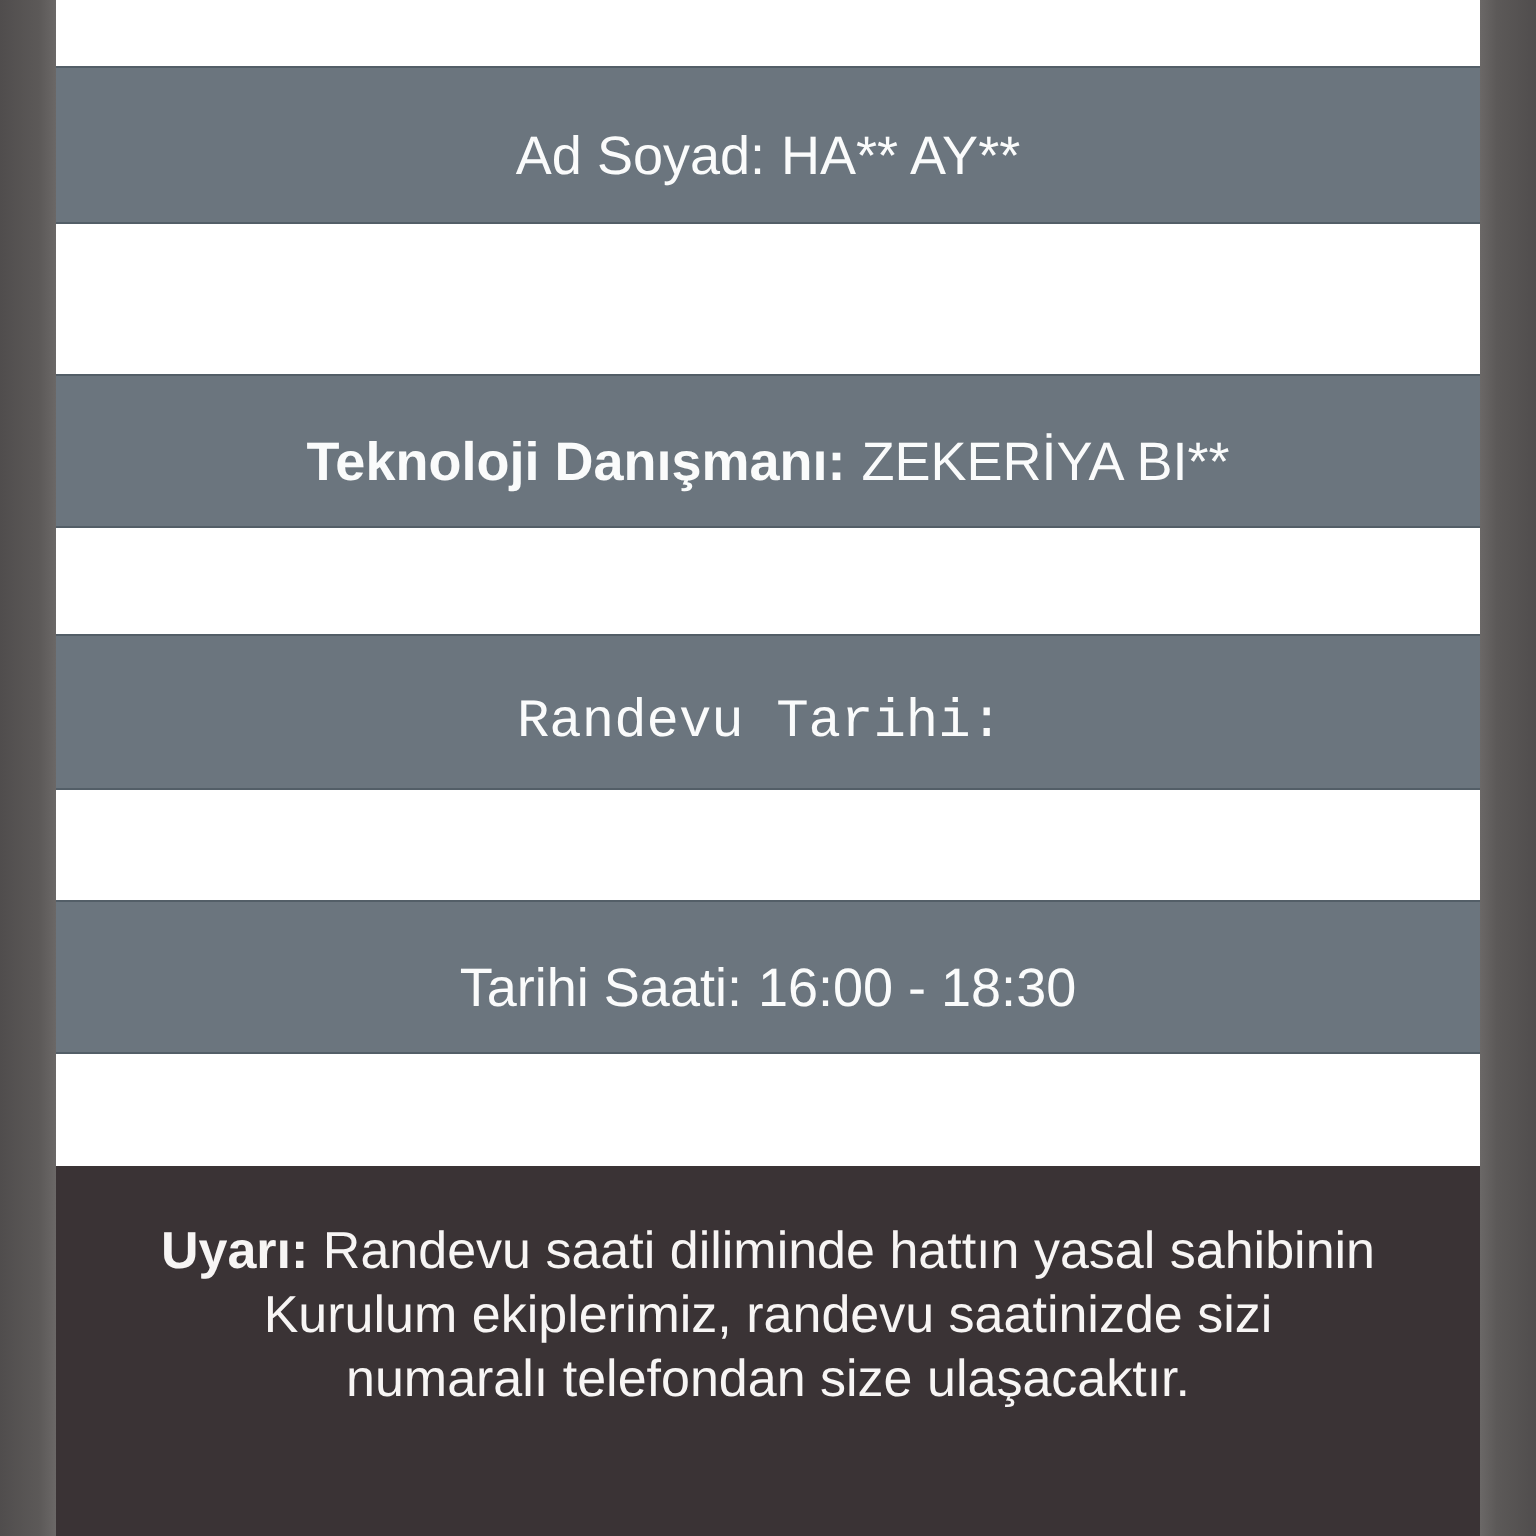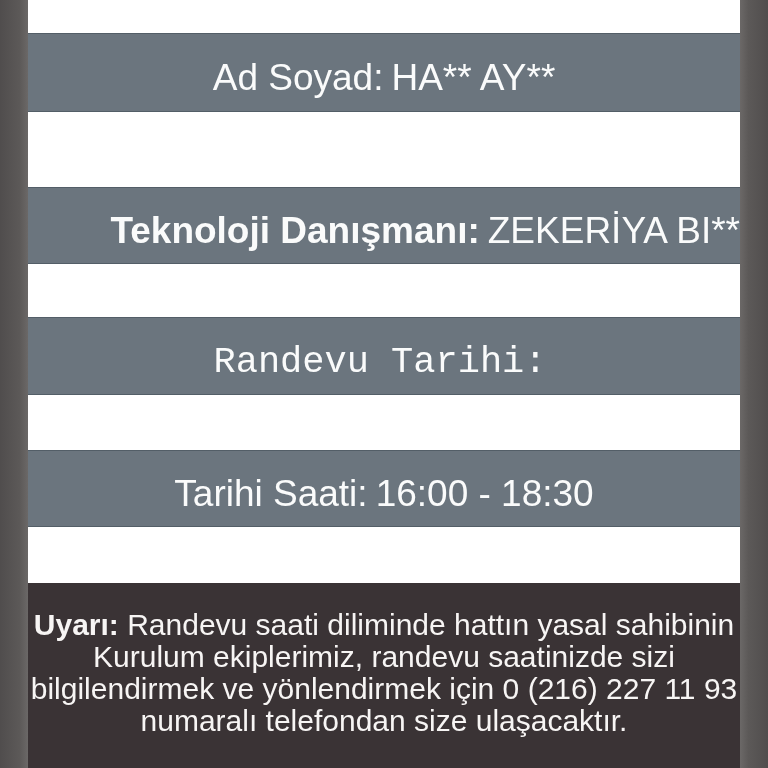--- a/index.html
+++ b/index.html
@@ -38,37 +38,37 @@
     box-sizing: border-box;
     height: 82px;
     display: flex;
     align-items: center;
     justify-content: center;
     padding-top: 12px;
     background: var(--bar-background, #6b757e);
     border-top: 1px solid rgba(55, 66, 75, 0.45);
     border-bottom: 1px solid rgba(55, 66, 75, 0.45);
     color: var(--bar-text, #fafbfb);
-    font-size: 37px;
+    font-size: 27px;
     white-space: nowrap;
   }
   .info-bar .lbl { margin-right: 8px; }
   .bold { font-weight: bold; }
   #bar-ad-soyad   { margin-top: 33px; }
-  #bar-danisman   { margin-top: 75px; height: 80px; justify-content: flex-end; }
+  #bar-danisman   { margin-top: 75px; height: 80px; }
   #bar-tarih      { margin-top: 53px; height: 81px; font-family: Liberation Mono, monospace; }
   #bar-saat       { margin-top: 55px; height: 80px; }
   .warning-section {
     box-sizing: border-box;
     margin-top: 56px;
     height: 193px;
     background: var(--warning-background, #3a3335);
     color: var(--warning-text, #f7f5f4);
     text-align: center;
-    font-size: 30px;
+    font-size: 26px;
     line-height: 32px;
     padding-top: 26px;
     overflow: hidden;
   }
   .warning-line { white-space: nowrap; }
 </style>
 </head>
 <body>
 
 <div class="screen">
@@ -95,21 +95,20 @@
       <span class="lbl">Tarihi Saati:</span>
       <span class="val">16:00 - 18:30</span>
     </div>
 
     <div class="warning-section">
       <div class="warning-line">
         <span class="bold">Uyarı:</span>
         <span>Randevu saati diliminde hattın yasal sahibinin</span>
       </div>
       <div class="warning-line">Kurulum ekiplerimiz, randevu saatinizde sizi</div>
-      <div class="warning-line">bilgilendirmek ve yönlendirmek için 0 (216) 227 11 93</div>
       <div class="warning-line">numaralı telefondan size ulaşacaktır.</div>
     </div>
 
   </div>
 
   <div class="edge-strip right"></div>
 
 </div>
 
 </body></html>

